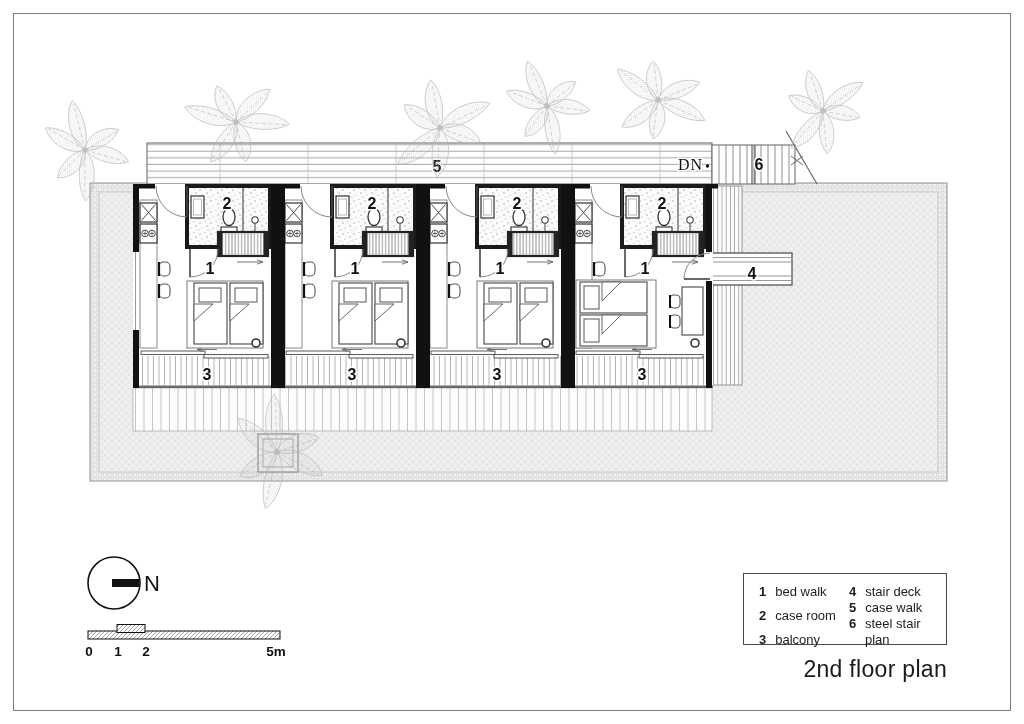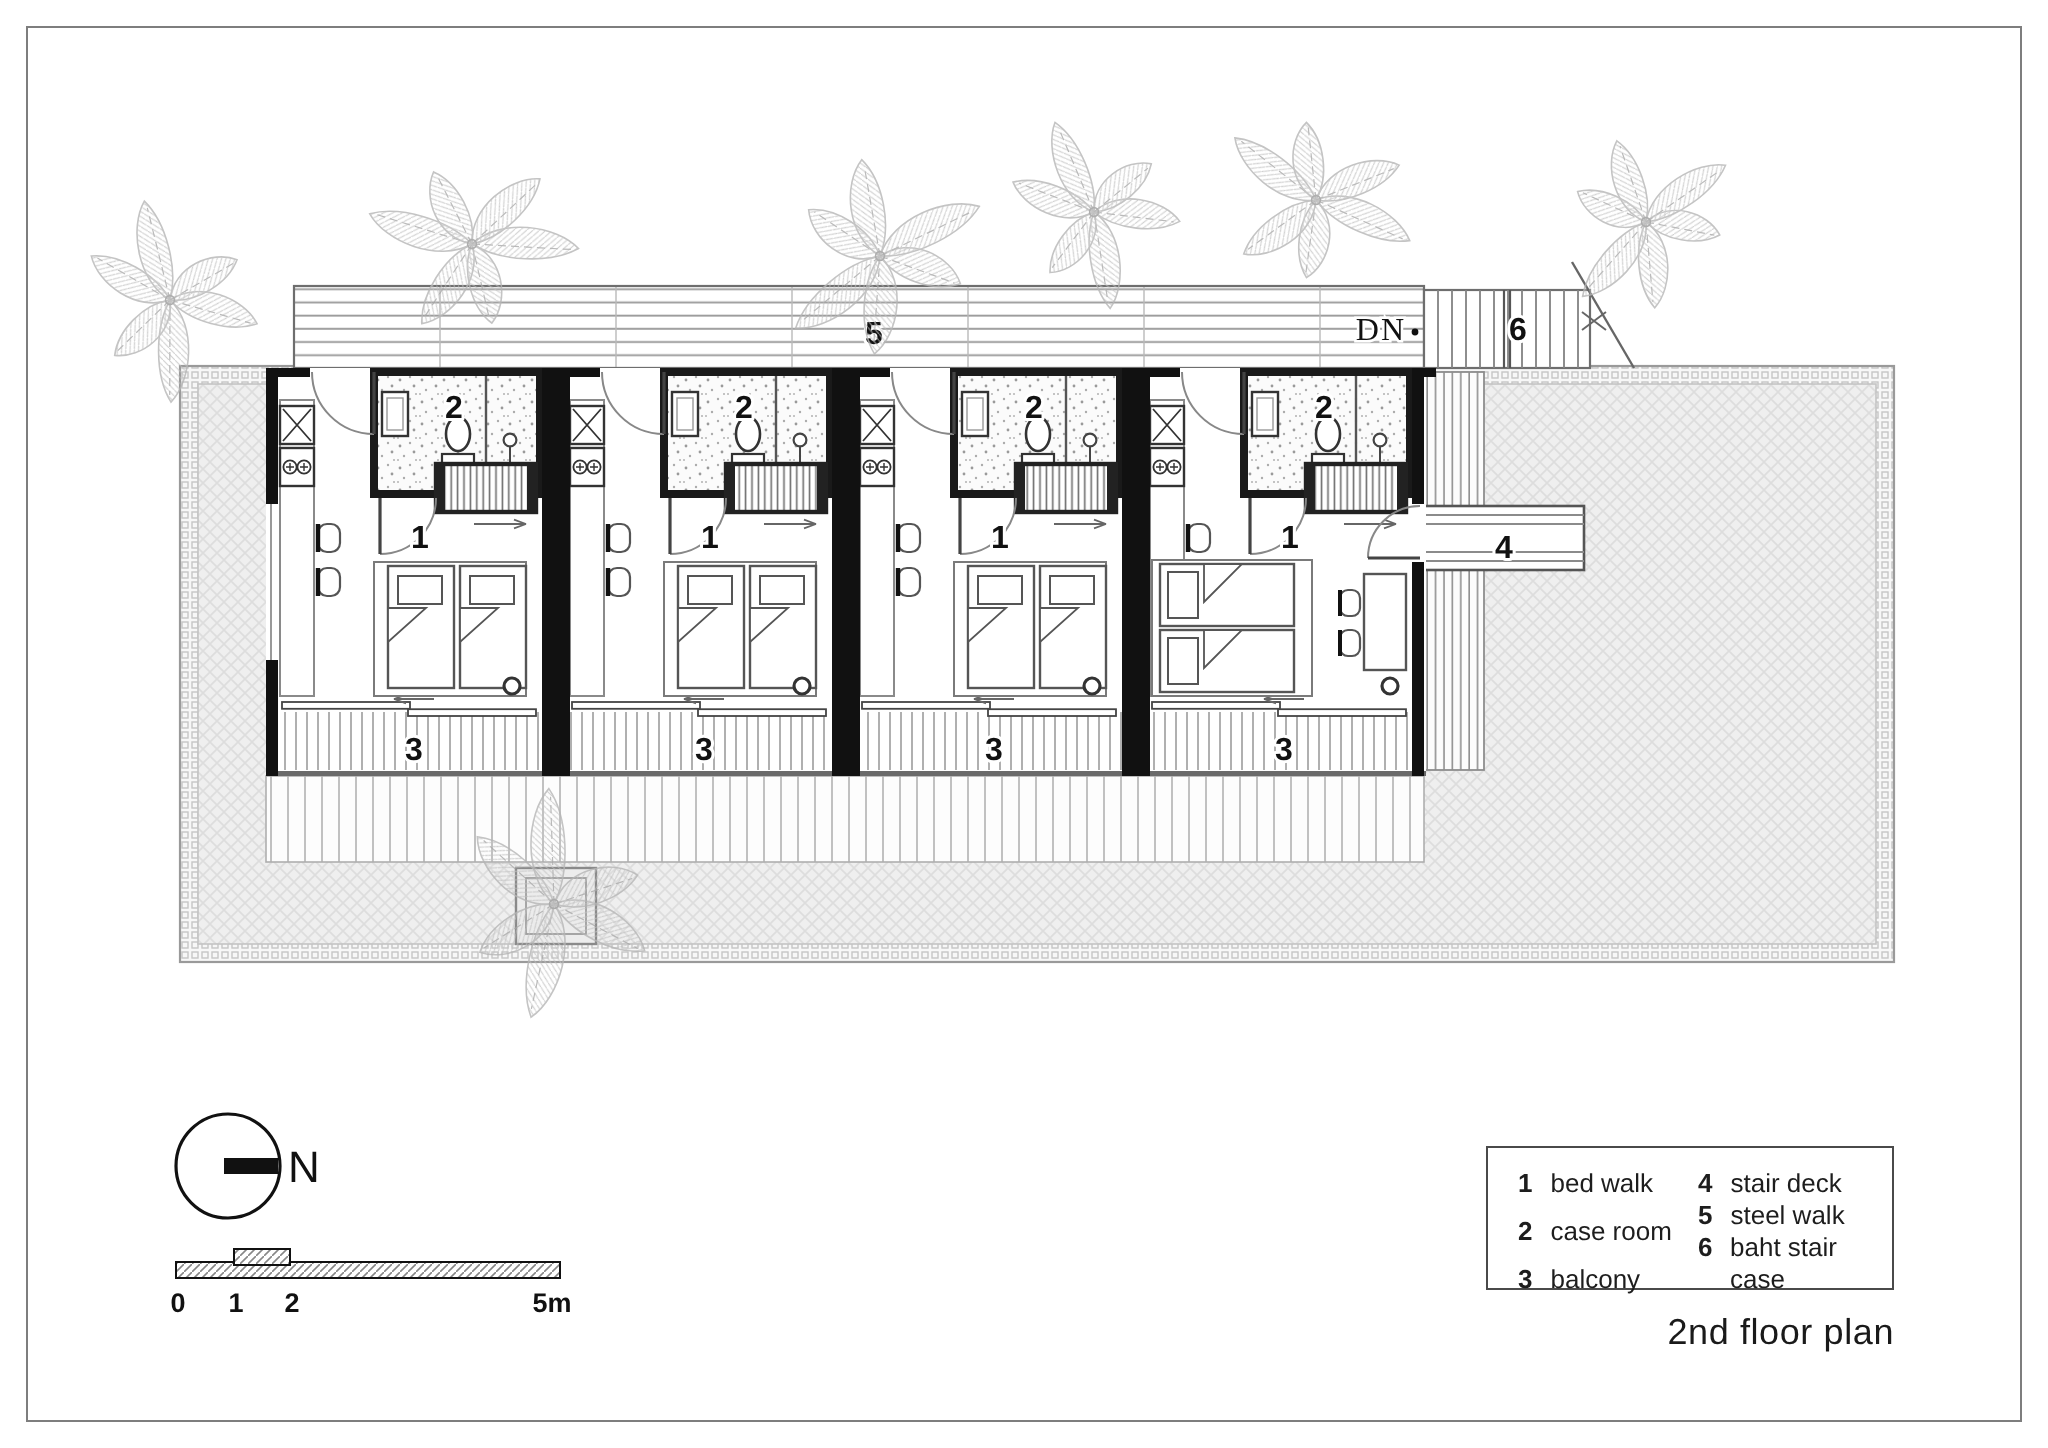--- a/index.html
+++ b/index.html
@@ -11,21 +11,21 @@
   .dn{font:16px "Liberation Serif",serif;fill:#111;letter-spacing:1px;paint-order:stroke;stroke:#fff;stroke-width:2.5px;}
   .ntext{font:22px "Liberation Sans",sans-serif;fill:#111;}
   .stext{font:bold 13.5px "Liberation Sans",sans-serif;fill:#111;}
   .legend{position:absolute;left:743px;top:573px;width:204px;height:72px;border:1.5px solid #4a4a4a;
           background:#fff;box-sizing:border-box;padding:10px 6px 6px 15px;display:grid;
           grid-template-columns:88px 1fr;column-gap:2px;}
   .leg-col{display:flex;flex-direction:column;justify-content:space-between;}
   .leg-item{display:flex;gap:9px;font-size:13px;color:#1d1d1d;line-height:16px;}
   .leg-num{font-weight:bold;min-width:7px;}
   .plan-title{position:absolute;left:703px;top:656px;width:244px;text-align:right;
-              font-size:18px;color:#1a1a1a;letter-spacing:.3px;}
+              font-size:23px;color:#1a1a1a;letter-spacing:.3px;}
 </style>
 </head>
 <body>
 
 <div class="sheet">
   <div class="frame"></div>
 
   <svg id="plan" width="1024" height="724" viewBox="0 0 1024 724">
       <defs>
     <pattern id="deckHatch" width="7" height="7" patternUnits="userSpaceOnUse">
@@ -613,23 +613,23 @@
           <span>balcony</span>
         </div>
     </div>
     <div class="leg-col">
       <div class="leg-item">
           <span class="leg-num">4</span>
           <span>stair deck</span>
         </div>
       <div class="leg-item">
           <span class="leg-num">5</span>
-          <span>steel walk</span>
+          <span>case walk</span>
         </div>
       <div class="leg-item">
           <span class="leg-num">6</span>
-          <span>baht stair case</span>
+          <span>steel stair plan</span>
         </div>
     </div>
   </div>
 
   <div class="plan-title">2nd floor plan</div>
 </div>
 
 </body></html>

